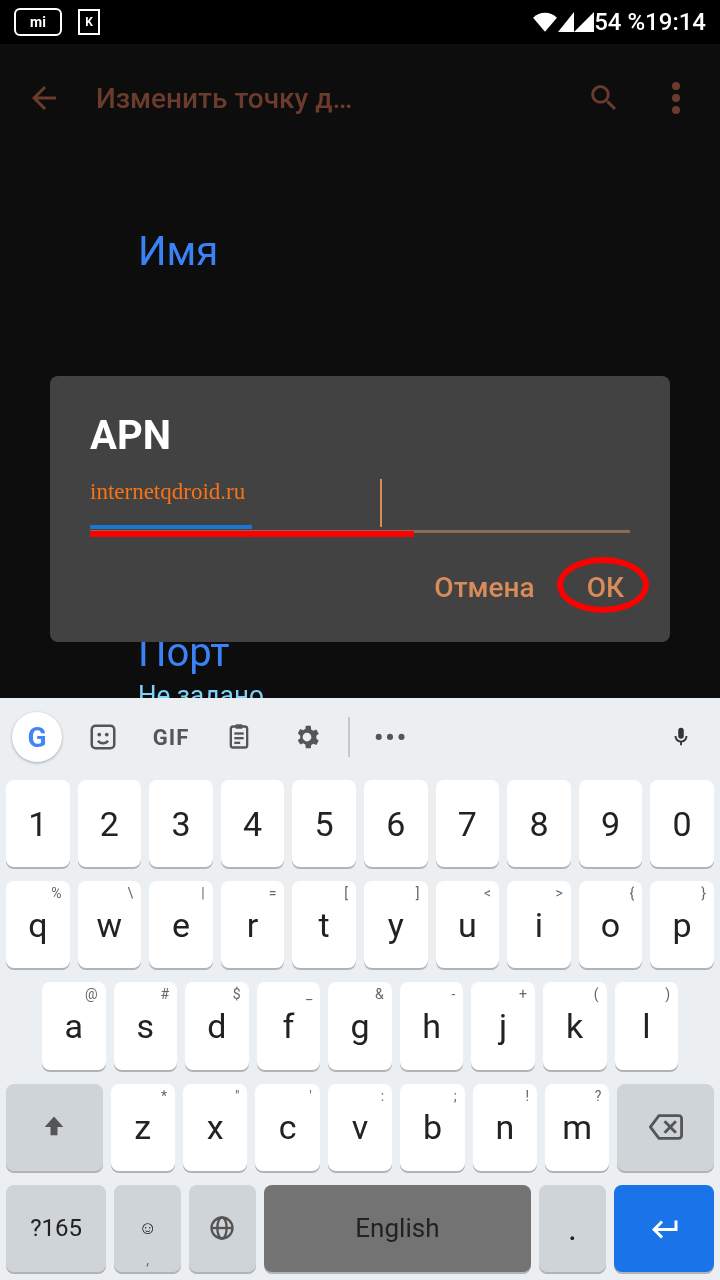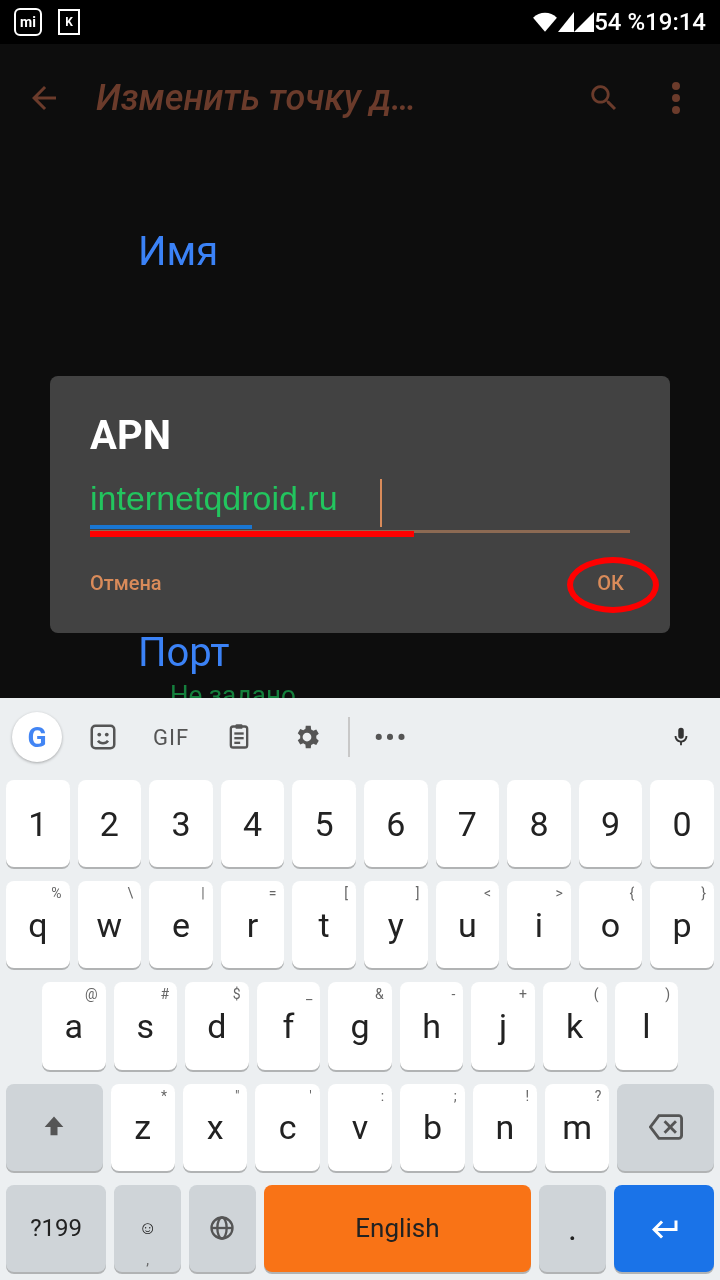--- a/index.html
+++ b/index.html
@@ -3,58 +3,58 @@
 <meta charset="utf-8">
 <style>
   * { box-sizing: border-box; margin: 0; padding: 0; }
   html, body { width: 720px; height: 1280px; overflow: hidden; font-family: Roboto, Arial, sans-serif; background: #000; }
   body { display: flex; flex-direction: column; }
 
   
   .status-bar { height: 44px; background: #000; color: #fff; display: flex; align-items: center; padding: 0 14px; font-size: 24px; }
   .status-left { display: flex; gap: 16px; align-items: center; }
   .status-right { margin-left: auto; display: flex; align-items: center; font-weight: 500; }
-  .sq-icon { width: 28px; height: 28px; border: 2px solid #fff; border-radius: 6px; display: flex; align-items: center; justify-content: center; font-size: 14px; font-weight: bold; }
+  .sq-icon { width: 48px; height: 28px; border: 2px solid #fff; border-radius: 6px; display: flex; align-items: center; justify-content: center; font-size: 14px; font-weight: bold; }
   .sq-icon2 { width: 22px; height: 26px; border: 2px solid #fff; display: flex; align-items: center; justify-content: center; font-size: 12px; font-weight: bold; }
   .tri { width: 0; height: 0; border-style: solid; }
   .wifi-icon { width: 26px; height: 20px; }
 
   
   .app-bar { height: 108px; background: #0d0d0d; display: flex; align-items: center; padding: 0 24px; gap: 32px; }
   .muted-accent { color: #6b3b2b; }
-  .app-title { font-size: 36px; font-weight: 500; flex: 1; white-space: nowrap; overflow: hidden; font-style: italic; }
+  .app-title { font-size: 28px; font-weight: 500; flex: 1; white-space: nowrap; overflow: hidden; }
   .icon-btn { width: 40px; height: 40px; display: flex; align-items: center; justify-content: center; }
 
   
   .list-area { flex: 1; background: #0d0d0d; position: relative; overflow: hidden; }
   .list-group { position: absolute; left: 138px; top: 28px; }
   .list-title { font-size: 40px; color: #3b82f6; margin-top: 48px; }
-  .list-sub { font-size: 26px; color: #15803d; margin-top: 4px; margin-left: 32px; }
+  .list-sub { font-size: 26px; color: #7dd3fc; margin-top: 4px; }
 
   
   .dialog-backdrop { position: absolute; inset: 0; }
   .dialog { position: absolute; left: 50px; right: 50px; top: 224px; background: #424242; border-radius: 8px; padding: 36px 40px 16px 40px; color: #fff; }
   .dialog-title { font-size: 40px; font-weight: 700; margin-bottom: 20px; }
   .text-field-wrap { position: relative; height: 54px; margin-bottom: 8px; }
-  .text-field { width: 100%; background: transparent; border: none; outline: none; color: #22c55e; font-size: 34px; padding-bottom: 6px; }
+  .text-field { width: 100%; background: transparent; border: none; outline: none; color: #f97316; font-size: 23px; padding-bottom: 6px; font-family: Liberation Serif, serif; }
   .underline-base { position: absolute; left: 0; right: 0; bottom: 0; height: 3px; background: #8c6a53; }
   .underline-red  { position: absolute; left: 0; width: 60%; bottom: -4px; height: 6px; background: #ff0000; }
   .underline-blue { position: absolute; left: 0; width: 30%; bottom: 4px; height: 4px; background: #1976d2; }
   .cursor { position: absolute; top: 0; bottom: 6px; width: 2px; background: #d98b5a; }
-  .dialog-actions { display: flex; justify-content: space-between; gap: 52px; padding: 30px 6px 22px 0; font-size: 20px; font-weight: 500; }
+  .dialog-actions { display: flex; justify-content: flex-end; gap: 52px; padding: 30px 6px 22px 0; font-size: 28px; font-weight: 500; }
   .action-btn { color: #d98b5a; position: relative; }
   .circle-mark { position: absolute; border: 6px solid #ff0000; border-radius: 50%; width: 92px; height: 56px; left: -30px; top: -14px; }
 
   
   .keyboard { background: #eceff1; height: 582px; display: flex; flex-direction: column; }
   .kb-suggest { height: 78px; display: flex; align-items: center; padding: 0 12px; gap: 14px; }
   .g-badge { width: 50px; height: 50px; border-radius: 50%; background: #fff; display: flex; align-items: center; justify-content: center; font-size: 28px; font-weight: bold; box-shadow: 0 1px 3px rgba(0,0,0,.3); }
   .g-badge span:nth-child(1){color:#4285f4;} .g-badge span:nth-child(2){color:#ea4335;}
   .kb-tool { color: #555; width: 54px; height: 54px; display: flex; align-items: center; justify-content: center; font-size: 26px; }
-  .gif-label { font-weight: 400; font-size: 22px; letter-spacing: 1px; }
+  .gif-label { font-weight: 700; font-size: 22px; letter-spacing: 1px; }
   .kb-tool.sep { width: 2px; background: #c8c8c8; height: 40px; padding: 0; }
   .kb-rows { flex: 1; display: flex; flex-direction: column; padding: 4px 6px 8px 6px; gap: 14px; }
   .kb-row { flex: 1; display: flex; gap: 8px; }
   .key { flex: 1; background: #fff; border-radius: 8px; box-shadow: 0 2px 0 rgba(0,0,0,.25); display: flex; align-items: center; justify-content: center; font-size: 34px; color: #222; position: relative; }
   .key .sup { position: absolute; top: 4px; right: 8px; font-size: 14px; color: #666; }
   .key.wide15 { flex: 1.5; }
   .key.wide40 { flex: 4; font-size: 26px; }
   .key.mod { background: #cfd4d8; }
   .key.enter { background: #1a73e8; color: #fff; font-size: 40px; }
   .row3-pad { width: 28px; }
@@ -225,33 +225,33 @@
         <div class="key">m<span class="sup">?</span></div>
         <div class="key mod wide15">
           <svg width="34" height="26" viewBox="0 0 24 18">
             <path fill="none" stroke="#555" stroke-width="2" d="M7 1h14a2 2 0 012 2v12a2 2 0 01-2 2H7l-6-8z"></path>
             <line x1="11" y1="5" x2="19" y2="13" stroke="#555" stroke-width="2"></line>
             <line x1="19" y1="5" x2="11" y2="13" stroke="#555" stroke-width="2"></line>
           </svg>
         </div>
       </div>
     <div class="kb-row">
-      <div class="key mod wide15" style="font-size:24px">?199</div>
+      <div class="key mod wide15" style="font-size:24px">?165</div>
       <div class="key mod">
         <span style="font-size:18px">☺</span>
         <span class="sup" style="top:auto;bottom:4px;right:auto;left:50%;transform:translateX(-50%)">,</span>
       </div>
       <div class="key mod">
         <svg width="28" height="28" viewBox="0 0 24 24">
             <circle cx="12" cy="12" r="9" fill="none" stroke="#555" stroke-width="2"></circle>
             <ellipse cx="12" cy="12" rx="4" ry="9" fill="none" stroke="#555" stroke-width="2"></ellipse>
             <line x1="3" y1="12" x2="21" y2="12" stroke="#555" stroke-width="2"></line>
           </svg>
       </div>
-      <div class="key wide40 mod" style="background:#f97316">English</div>
+      <div class="key wide40 mod" style="background:#737373">English</div>
       <div class="key mod">.</div>
       <div class="key enter wide15">
         <svg width="36" height="36" viewBox="0 0 24 24">
             <path fill="#fff" d="M19 7v5H7.8l3.6-3.6L10 7l-6 6 6 6 1.4-1.4L7.8 14H21V7z"></path>
           </svg>
       </div>
     </div>
   </div>
 </div>
 

